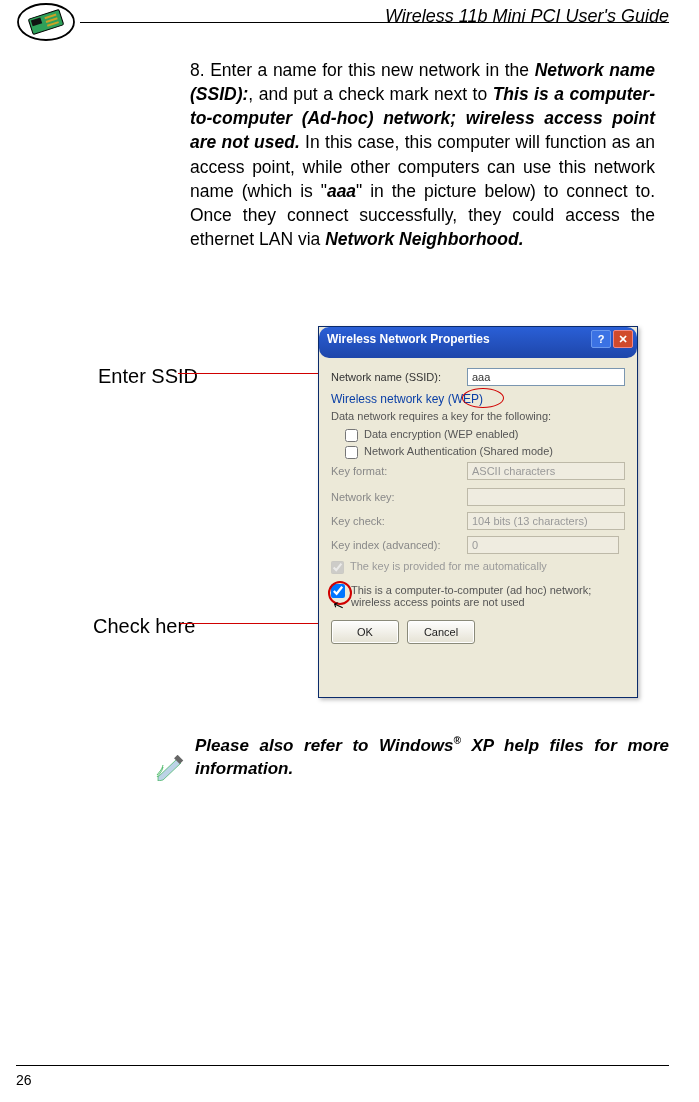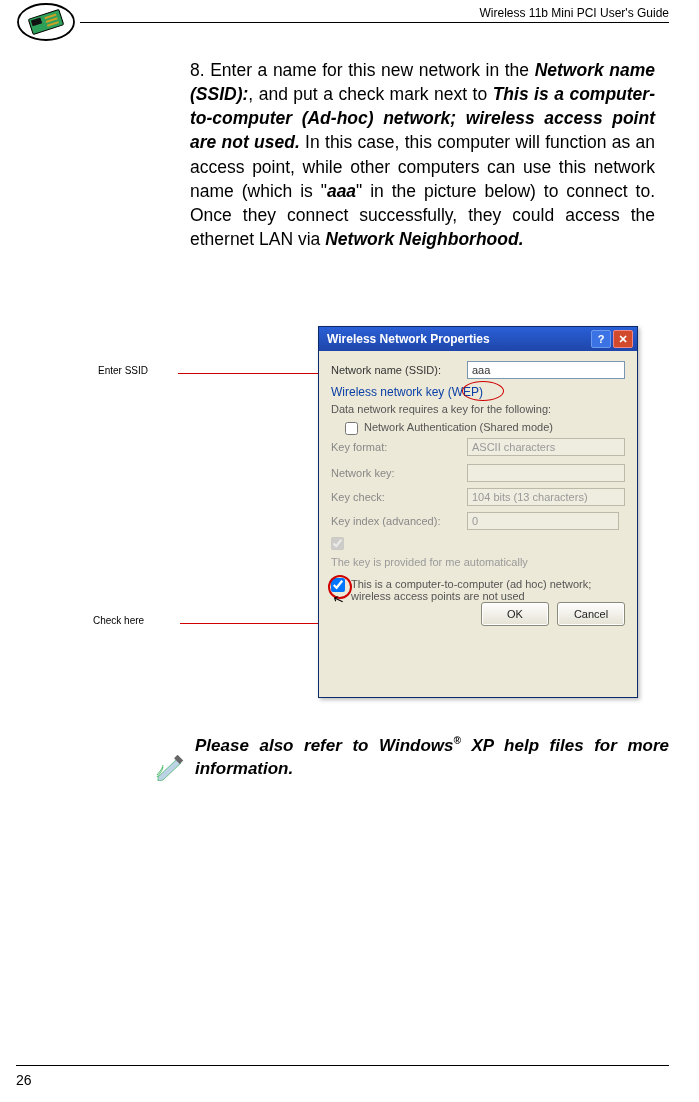--- a/index.html
+++ b/index.html
@@ -23,21 +23,22 @@
     top: 22px;
     left: 80px;
     right: 30px;
     height: 0;
     border-top: 1.5px solid #000;
   }
   .header-title {
     position: absolute;
     top: 6px;
     right: 30px;
-    font-size: 12px;
+    font-style: italic;
+    font-size: 18px;
     background: #fff;
     padding-left: 8px;
     margin-left: 15px;
   }
   .logo {
     position: absolute;
     top: 2px;
     left: 16px;
     width: 60px;
     height: 40px;
@@ -47,21 +48,21 @@
     top: 58px;
     left: 190px;
     right: 44px;
     font-size: 17.5px;
     line-height: 1.38;
     text-align: justify;
   }
   .body-text .bi { font-weight: bold; font-style: italic; }
   .annotation {
     position: absolute;
-    font-size: 10px;
+    font-size: 20px;
     color: #000;
   }
   .ann-ssid { top: 365px; left: 98px; }
   .ann-check { top: 615px; left: 93px; }
   .callout-line {
     position: absolute;
     height: 0;
     border-top: 1.2px solid #d00000;
   }
   .line-ssid { top: 373px; left: 178px; width: 275px; }
@@ -81,24 +82,25 @@
     box-shadow: 2px 2px 4px rgba(0,0,0,0.25);
     font-size: 11px;
     color: #444;
   }
   .titlebar {
     height: 24px;
     background: linear-gradient(#2a5fd6, #1e46aa);
     color: #fff;
     display: flex;
     align-items: center;
-    padding: 0 4px 0 8px;
+    padding: 0 4px 7px 8px;
     font-weight: bold;
     font-size: 12px;
     justify-content: space-between;
+    border-radius: 10px;
   }
   .titlebar-btns { display: flex; gap: 2px; }
   .tb-btn {
     width: 18px; height: 16px;
     display: flex; align-items: center; justify-content: center;
     font-size: 11px; font-weight: bold;
     color: #fff; border-radius: 2px;
   }
   .tb-help { background: #3b72e4; border: 1px solid #6b99ee; }
   .tb-close { background: #d14a2c; border: 1px solid #e88; }
@@ -114,33 +116,33 @@
     padding: 1px 4px;
     font-size: 11px;
     color: #333;
     flex: 1;
   }
   .fld.disabled { background: #efece0; color: #999; border-color: #bdb9a8; }
   .section-title { color: #0a3fa6; font-size: 12px; margin: 4px 0 4px 0; }
   .subtext { color: #555; font-size: 11px; margin: 2px 0 6px 0; }
   .chk-row { display: flex; align-items: flex-start; gap: 6px; margin: 3px 0 3px 14px; font-size: 11px; color: #555; }
   .chk-row input { margin: 1px 0 0 0; }
-  .chk-row.disabled { color: #9a9a9a; flex-direction: column; }
+  .chk-row.disabled { color: #9a9a9a; }
   .adhoc-row { display: flex; align-items: flex-start; gap: 6px; margin: 10px 0 0 0; font-size: 11px; color: #555; }
   .adhoc-box { position: relative; width: 14px; height: 14px; }
   .adhoc-box input { width: 14px; height: 14px; margin:0; }
   .adhoc-circle {
     position: absolute; top: -3px; left: -3px; width: 20px; height: 20px;
     border: 2px solid #d00000; border-radius: 50%; pointer-events: none;
   }
   .adhoc-cursor {
     position: absolute; left: 2px; top: 14px; font-size: 13px; color: #000;
     transform: rotate(-20deg);
   }
-  .btn-row { display: flex; justify-content: flex-end; gap: 8px; }
+  .btn-row { display: flex; gap: 8px; margin-top: 12px; }
   .xp-btn {
     min-width: 66px; height: 22px;
     background: linear-gradient(#fefefe, #e5e2d4);
     border: 1px solid #8a8a7a; border-radius: 3px;
     font-size: 11px; color: #222;
     display: flex; align-items: center; justify-content: center;
     box-shadow: inset 0 0 0 1px #fff;
   }
   .ssid-circle {
     position: absolute;
@@ -220,20 +222,24 @@
       <div class="dlg-body" style="position:relative;">
         <div class="row">
           <label class="lbl-dark">Network name (SSID):</label>
           <input class="fld" value="aaa" style="">
         </div>
         <div class="ssid-circle"></div>
 
         <div class="section-title">Wireless network key (WEP)</div>
         <div class="subtext">Data network requires a key for the following:</div>
 
+        <div class="chk-row">
+          <input type="checkbox" style="">
+          <span>Data encryption (WEP enabled)</span>
+        </div>
         <div class="chk-row">
           <input type="checkbox" style="">
           <span>Network Authentication (Shared mode)</span>
         </div>
 
         <div class="row">
           <label>Key format:</label>
           <input class="fld disabled" disabled="" value="ASCII characters" style="">
         </div>
         <div class="row" style="margin-top:8px;">

